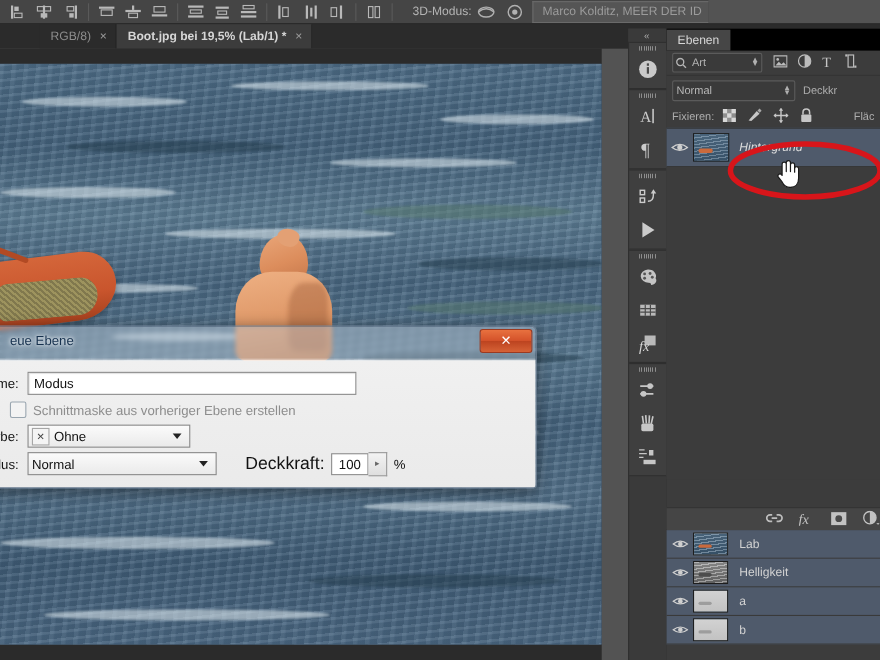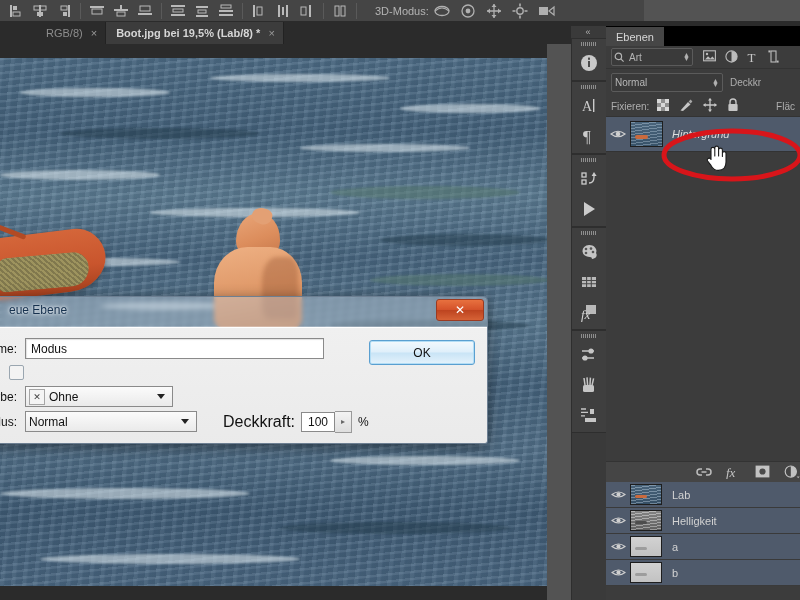--- a/index.html
+++ b/index.html
@@ -772,29 +772,32 @@
           <path d="M11 1.5 v3 M11 13.5 v3 M3.5 9 h3 M15.5 9 h3" stroke="#b0b0b0" stroke-width="1.6"></path>
         </svg>
     </div>
     <div class="ico3d">
       <svg width="24" height="18" viewBox="0 0 24 18">
           <rect x="4" y="5" width="9" height="8" fill="#b0b0b0"></rect>
           <path d="M19 5 l-5 4 l5 4z" fill="none" stroke="#b0b0b0" stroke-width="1.2"></path>
         </svg>
     </div>
 
+    <div class="ob-right">
+      <div class="watermark">Marco Kolditz, MEER DER ID</div>
+    </div>
   </div>
 
   <div class="tab-bar">
     <div class="doc-tab">
       <span>RGB/8)</span>
       <span class="tab-x">×</span>
     </div>
     <div class="doc-tab active">
-      <span>Boot.jpg bei 19,5%  (Lab/8) *</span>
+      <span>Boot.jpg bei 19,5%  (Lab/1) *</span>
       <span class="tab-x">×</span>
     </div>
     <div class="tab-fill"></div>
   </div>
 
   <div class="canvas-area">
     <div class="photo">
       <div class="sea"></div>
       <div class="wave" style="left:20px;  top:30px;  width:150px; height:9px;"></div>
       <div class="wave" style="left:210px; top:16px;  width:180px; height:8px;"></div>
@@ -1142,20 +1145,21 @@
     </div>
     <div class="dlg-body">
 
       <div class="dlg-field-row">
         <div class="dlg-label lbl-name">Name:</div>
         <div class="dlg-input">Modus</div>
       </div>
 
       <div class="check-row">
         <div class="checkbox"></div>
+        <div class="check-lbl">Schnittmaske aus vorheriger Ebene erstellen</div>
       </div>
 
       <div class="dlg-field-row">
         <div class="dlg-label lbl-name">Farbe:</div>
         <div class="dlg-select sel-color">
           <span class="swatch-x">✕</span>
           <span>Ohne</span>
           <span class="caret"></span>
         </div>
       </div>
@@ -1166,18 +1170,17 @@
           <span>Normal</span>
           <span class="caret"></span>
         </div>
         <div class="opacity-label">Deckkraft:</div>
         <div class="opacity-input">100</div>
         <div class="opacity-spin">▸</div>
         <div class="pct">%</div>
       </div>
 
       <div class="dlg-buttons">
-        <div class="btn btn-ok">OK</div>
       </div>
     </div>
   </div>
 
 </div>
 
 </body></html>

